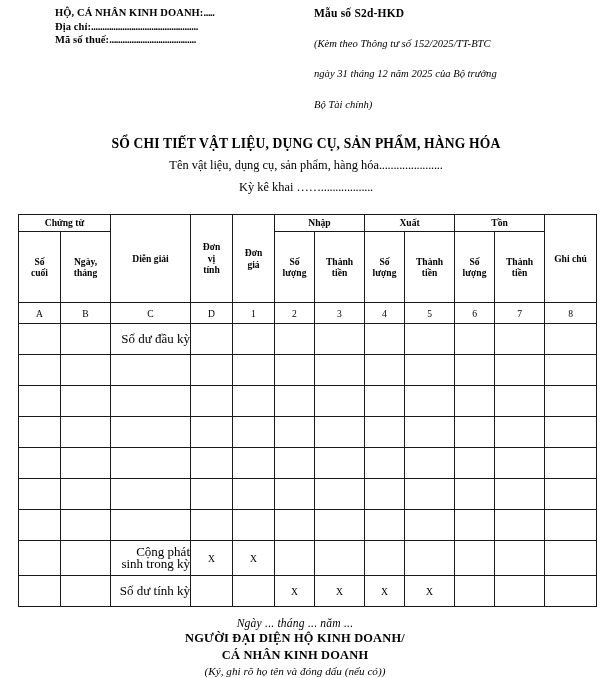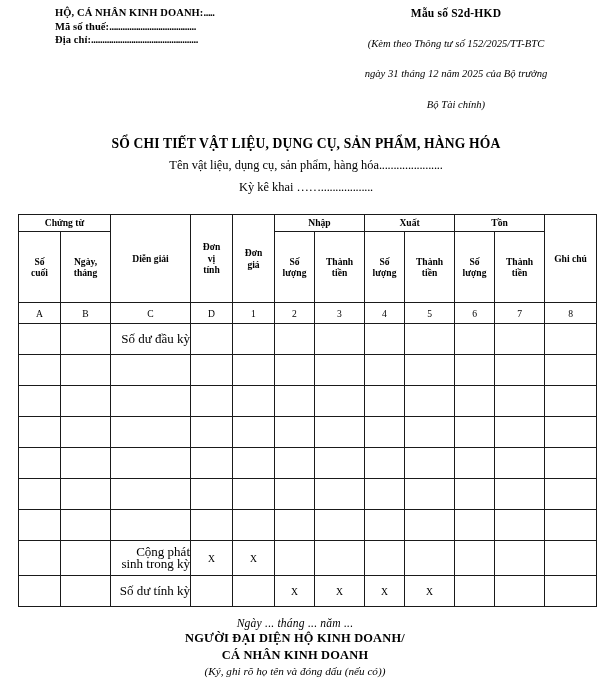--- a/index.html
+++ b/index.html
@@ -33,21 +33,21 @@
     white-space: nowrap;
     letter-spacing: 0.1px;
   }
   .dots {
     font-weight: bold;
     letter-spacing: -0.4px;
   }
 
   .form-block {
     flex: 1 1 auto;
-    text-align: center;
+    text-align: left;
     font-size: 11px;
     line-height: 14.5px;
     padding-left: 14px;
   }
   .form-code {
     font-weight: bold;
     font-size: 11.5px;
     letter-spacing: 0.2px;
   }
   .form-note {
@@ -135,24 +135,24 @@
 </style>
 </head>
 <body>
 
 <div class="top-header">
   <div class="org-block">
     <div class="org-line">
       <span>HỘ, CÁ NHÂN KINH DOANH:</span><span class="dots">.....</span>
     </div>
     <div class="org-line">
-      <span>Mã số thuế:</span><span class="dots">.......................................</span>
+      <span>Địa chỉ:</span><span class="dots">................................................</span>
     </div>
     <div class="org-line">
-      <span>Địa chỉ:</span><span class="dots">................................................</span>
+      <span>Mã số thuế:</span><span class="dots">.......................................</span>
     </div>
   </div>
 
   <div class="form-block">
     <div class="form-code">Mẫu số S2d-HKD</div>
     <div class="form-note">(Kèm theo Thông tư số  152/2025/TT-BTC</div>
     <div class="form-note">ngày 31 tháng 12 năm 2025 của Bộ trưởng</div>
     <div class="form-note">Bộ Tài chính)</div>
   </div>
 </div>

